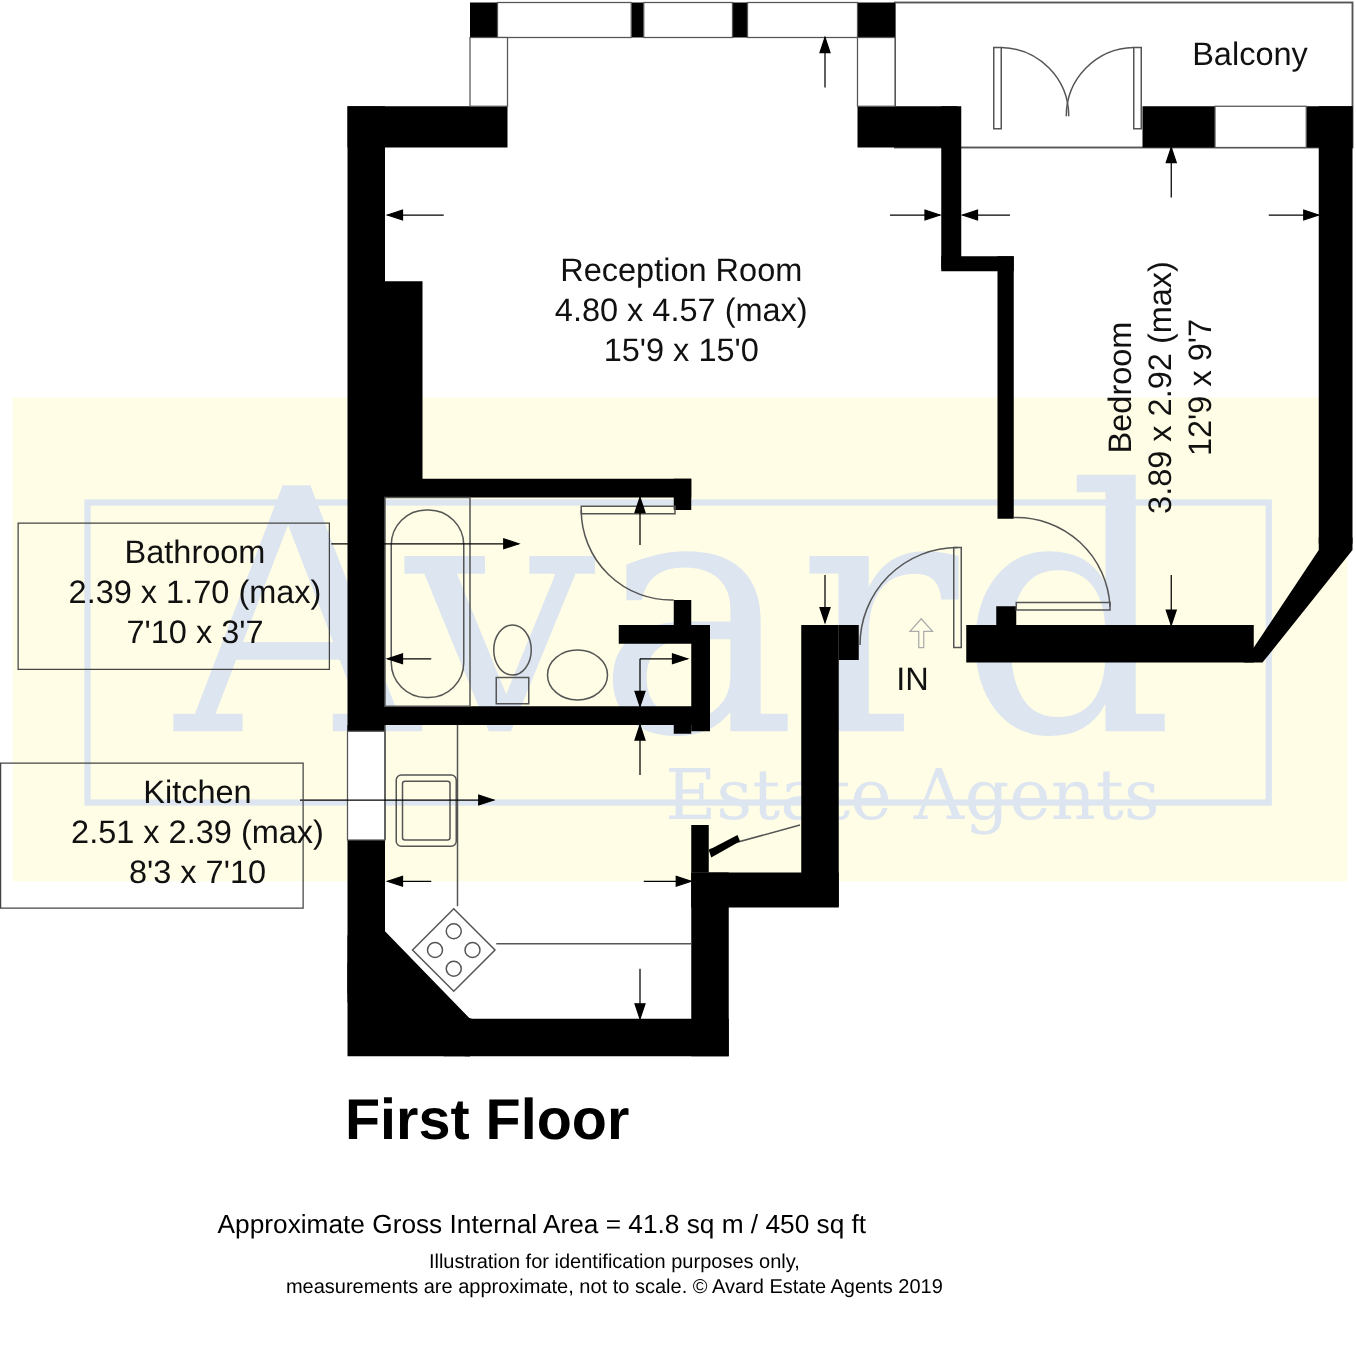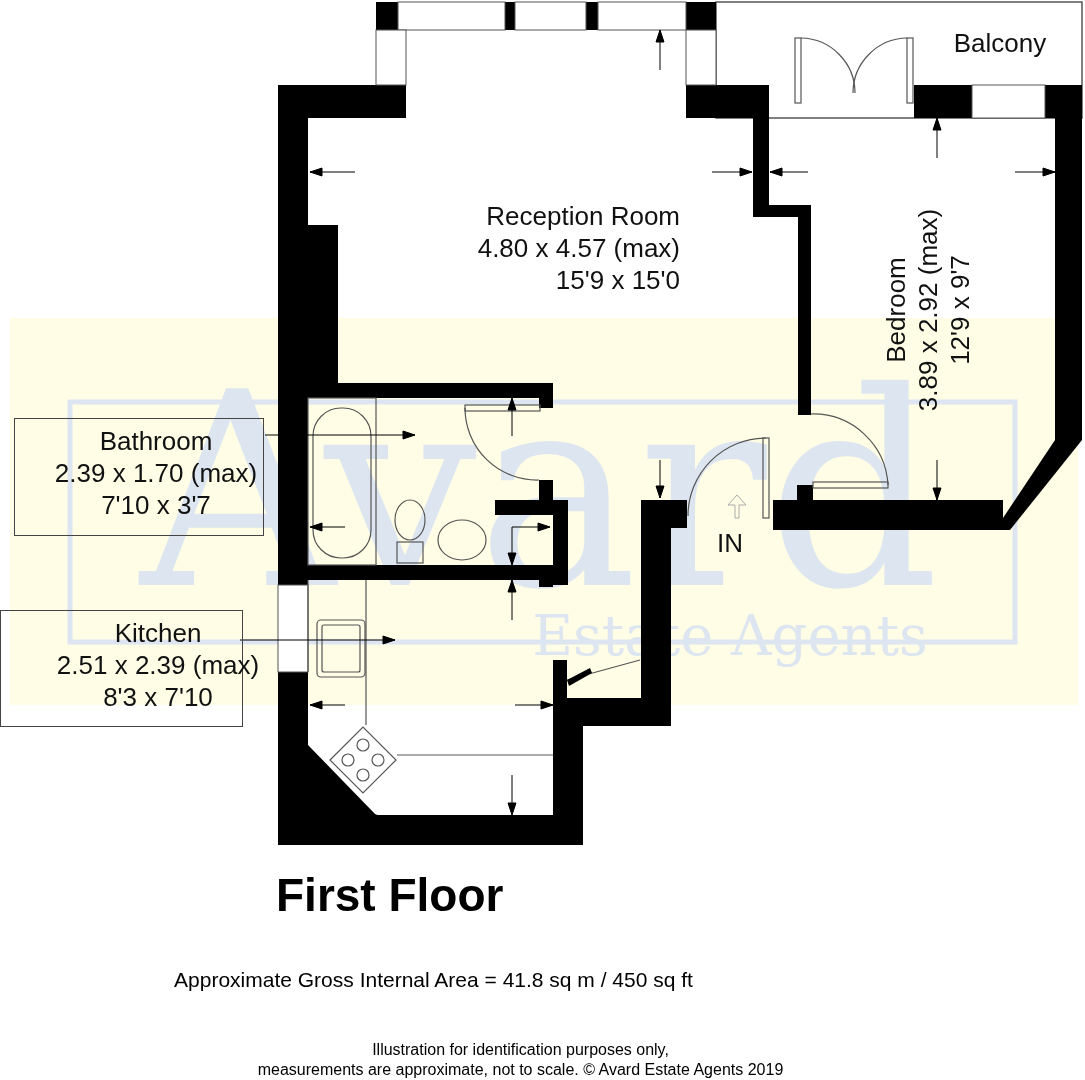--- a/index.html
+++ b/index.html
@@ -2,21 +2,21 @@
 <html><head>
 <meta charset="utf-8">
 <style>
   html,body{margin:0;padding:0;background:#ffffff;}
   body{width:1085px;height:1080px;position:relative;overflow:hidden;font-family:"Liberation Sans",sans-serif;color:#000;}
   #plan{position:absolute;left:0;top:0;}
   .lbl{position:absolute;text-align:center;font-family:"Liberation Sans",sans-serif;color:#111;font-size:26px;line-height:32px;white-space:nowrap;}
   .box{position:absolute;border:1px solid #444;background:rgba(255,255,255,0.0);}
   .title{position:absolute;left:276px;top:868px;font-weight:bold;font-size:46px;}
   .area{position:absolute;left:0;width:867px;top:968px;text-align:center;font-size:21px;}
-  .disc{position:absolute;left:0;width:983px;top:1040px;text-align:center;font-size:16px;line-height:20px;padding-left:29px;}
+  .disc{position:absolute;left:0;width:983px;top:1000px;text-align:center;font-size:16px;line-height:20px;}
   .vert{position:absolute;left:840px;top:300px;width:220px;transform:rotate(-90deg);transform-origin:center;}
 </style>
 </head>
 <body>
 
 <svg id="plan" width="1085" height="1080" viewBox="0 0 1085 1080">
 
   <rect x="10" y="318" width="1068" height="387" fill="#fffde6"></rect>
   <rect x="70" y="402" width="945" height="240" fill="none" stroke="#dde6f0" stroke-width="5"></rect>
   <text x="540" y="585" text-anchor="middle" font-family="'DejaVu Serif',serif" font-size="270" fill="#dde6f0" id="wm-brand">Avard</text>
@@ -150,21 +150,21 @@
     <line x1="310" y1="705" x2="345" y2="705"></line>
       <polygon points="310,705 322,701 322,709"></polygon>
     <line x1="515" y1="705" x2="553" y2="705"></line>
       <polygon points="553,705 541,701 541,709"></polygon>
     <line x1="512" y1="775" x2="512" y2="815"></line>
       <polygon points="512,815 508,803 516,803"></polygon>
   </g>
   <path d="M735,518 L735,505 L728,505 L737,495 L746,505 L739,505 L739,518 Z" fill="none" stroke="#aaa" stroke-width="1"></path>
 </svg>
 
-<div class="lbl" style="left:410px;top:200px;width:270px;text-align:right;">
+<div class="lbl" style="left:410px;top:200px;width:270px;">
   <div>Reception Room</div>
   <div>4.80 x 4.57 (max)</div>
   <div>15'9 x 15'0</div>
 </div>
 
 <div class="lbl vert" style="top:262px;left:818px;">
   <div>Bedroom</div>
   <div>3.89 x 2.92 (max)</div>
   <div>12'9 x 9'7</div>
 </div>

